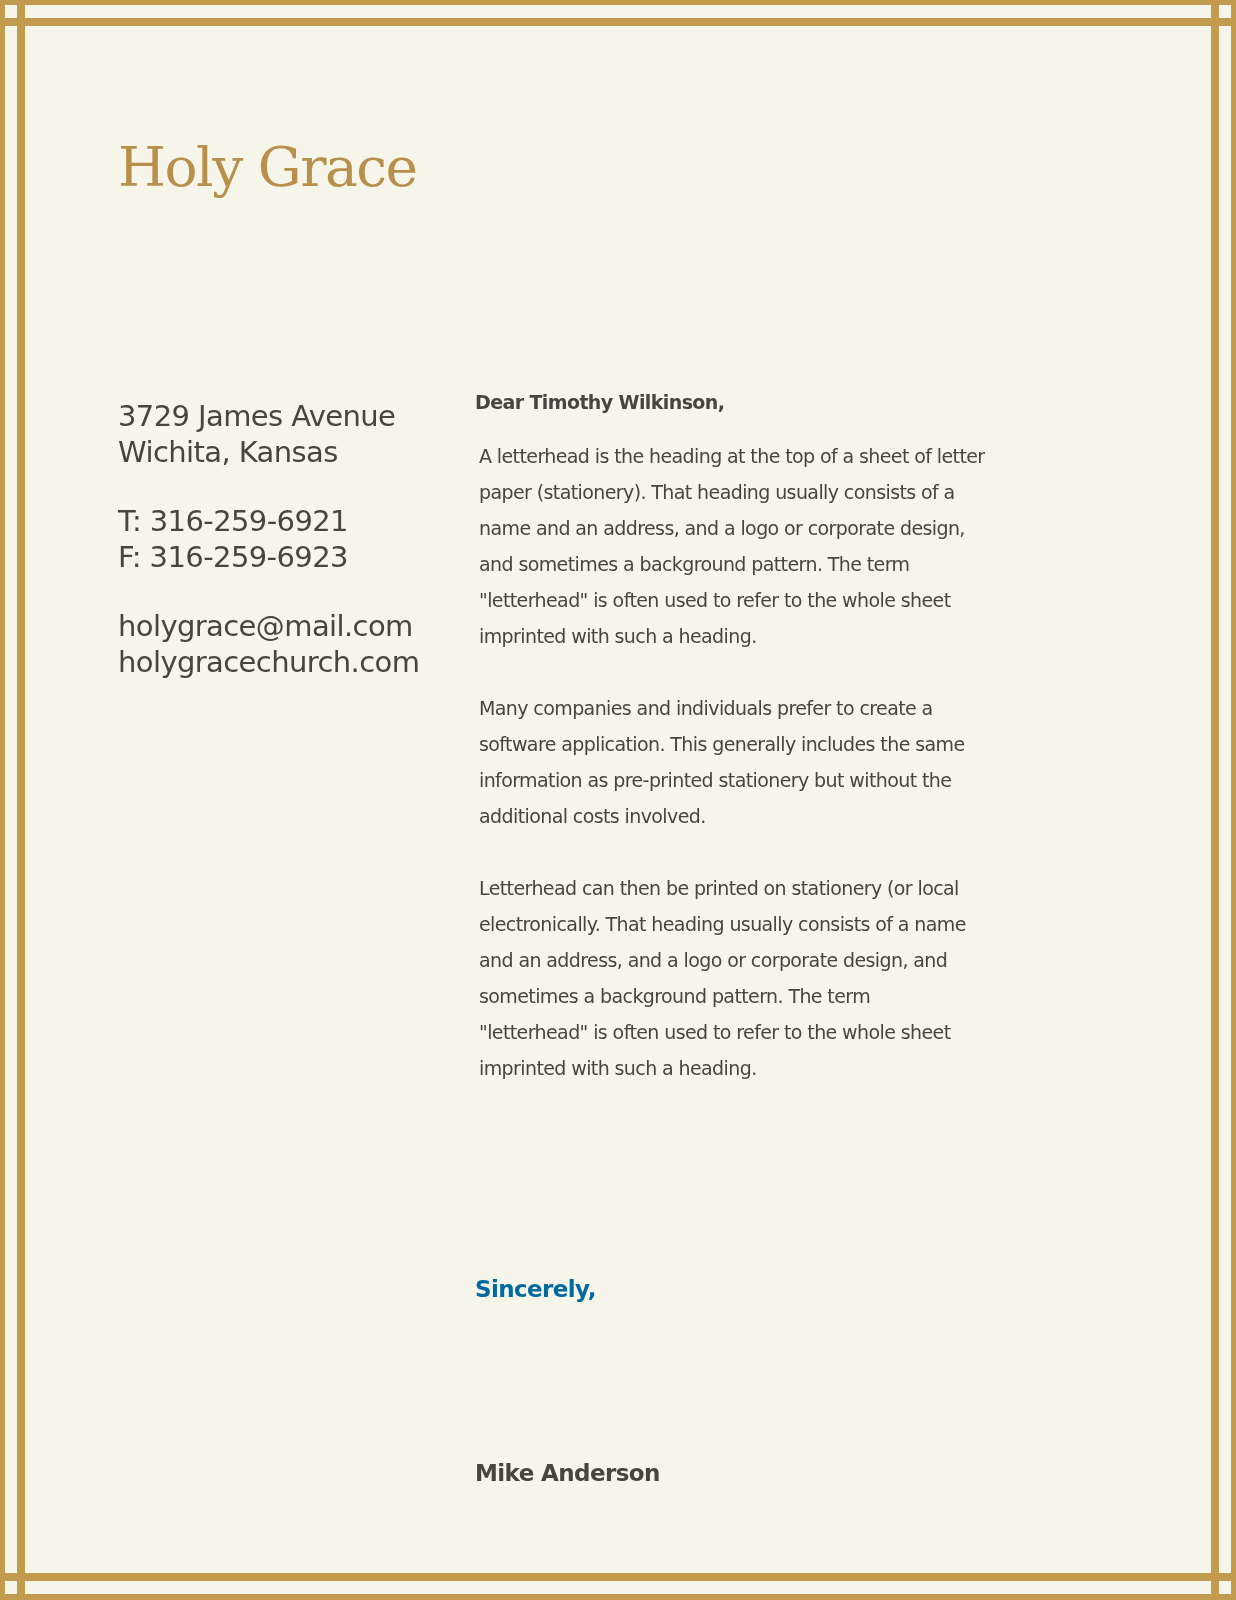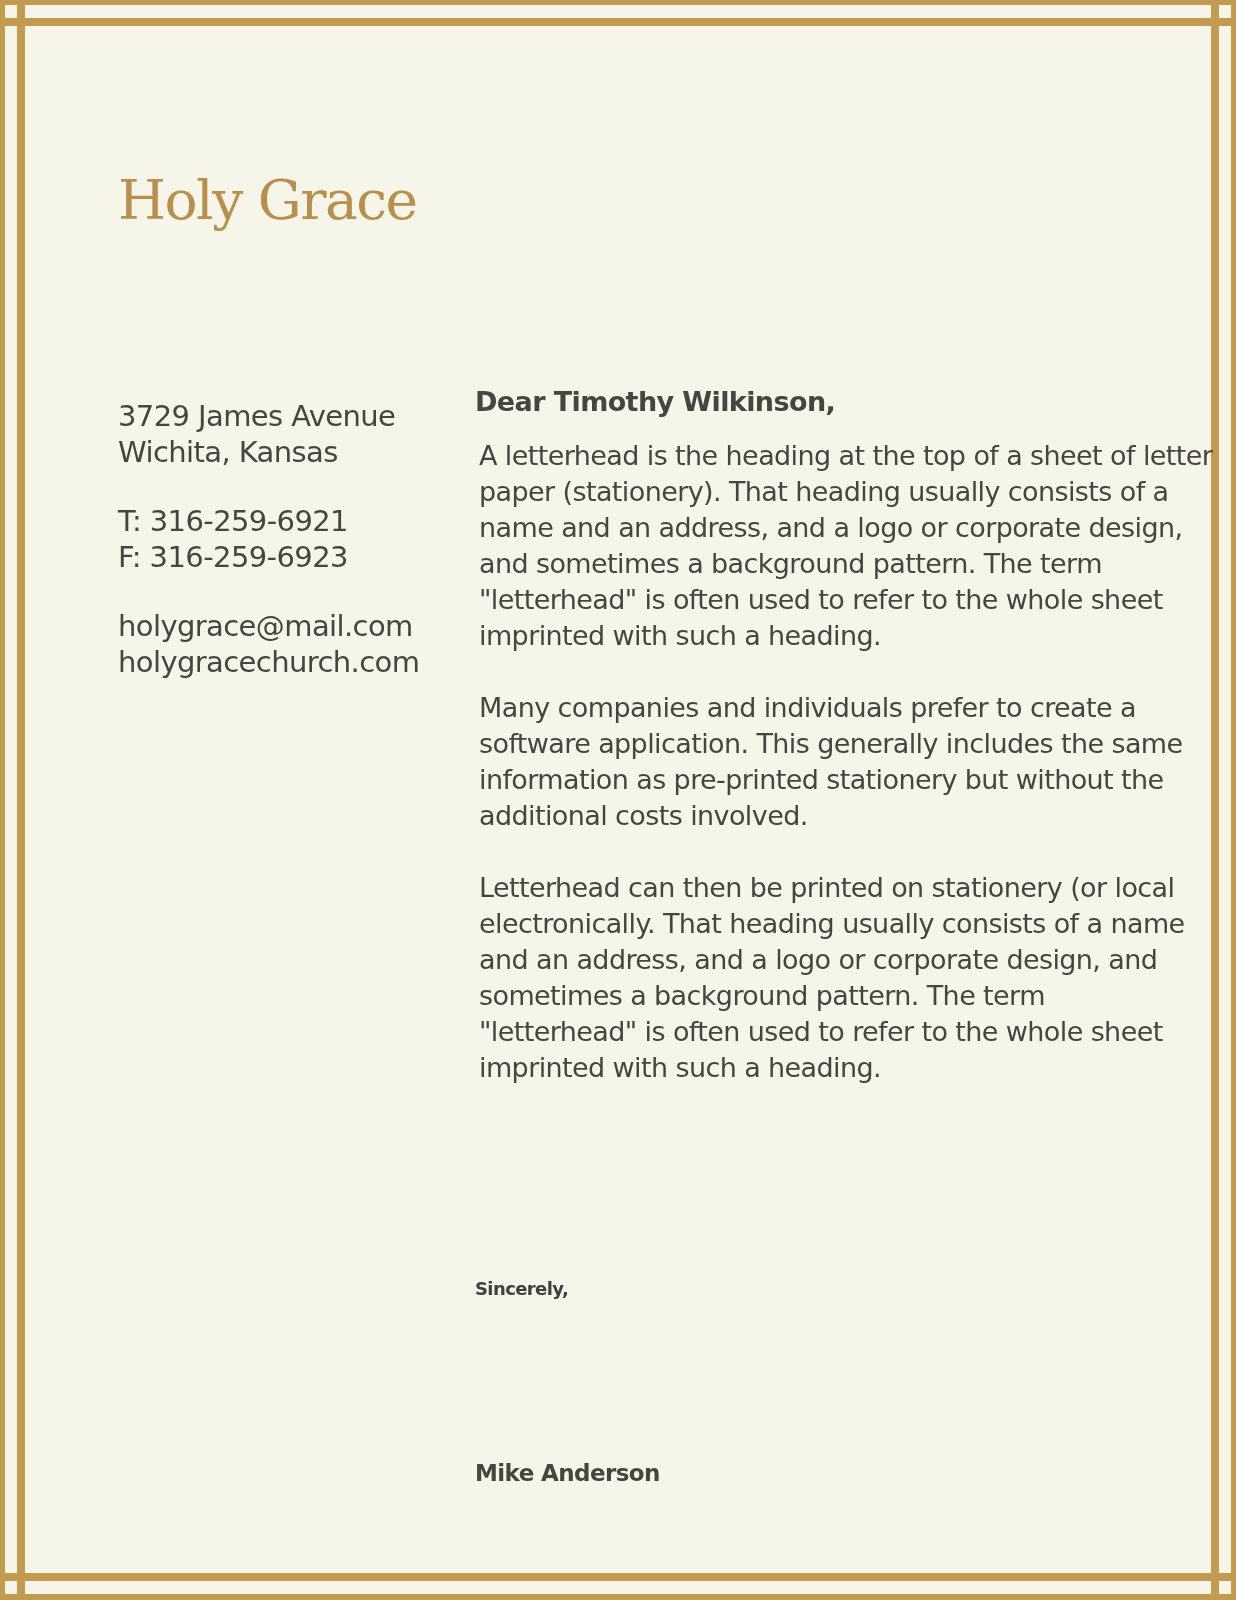--- a/index.html
+++ b/index.html
@@ -29,64 +29,64 @@
       top: 128px;
       margin: 0;
       font-family: "DejaVu Serif", serif;
       font-weight: normal;
       font-size: 55px;
       line-height: 78px;
       color: #b8904c;
       letter-spacing: -1.5px;
       width: 340px;
     }
-    .title span { display: block; margin-top: 33px; }
+    .title span { display: block; }
 
     .contact {
       position: absolute;
       left: 118px;
       top: 384px;
       width: 320px;
       font-size: 29px;
       line-height: 36px;
       color: #46463f;
       letter-spacing: -0.6px;
       margin-top: 14px;
     }
     .contact .group { margin-bottom: 33px; }
     .contact .line { display: block; white-space: nowrap; }
 
     .letter {
       position: absolute;
       left: 475px;
       top: 384px;
       width: 670px;
-      font-size: 27px;
+      font-size: 19px;
       line-height: 36px;
       color: #46463f;
       letter-spacing: -0.6px;
     }
     .salutation {
       font-weight: bold;
       margin: 0 0 18px 0;
       line-height: 36px;
     }
     .para {
       margin: 0 0 36px 4px;
     }
     .para .ln { display: block; white-space: nowrap; }
     .closing {
       position: absolute;
       left: 475px;
       top: 1271px;
       font-weight: bold;
-      font-size: 18px;
+      font-size: 23px;
       line-height: 36px;
       letter-spacing: -0.6px;
-      color: #404040;
+      color: #0369a1;
     }
     .signature {
       position: absolute;
       left: 475px;
       top: 1411px;
       font-weight: bold;
       font-size: 23px;
       line-height: 36px;
       letter-spacing: -0.6px;
       color: #46463f;

